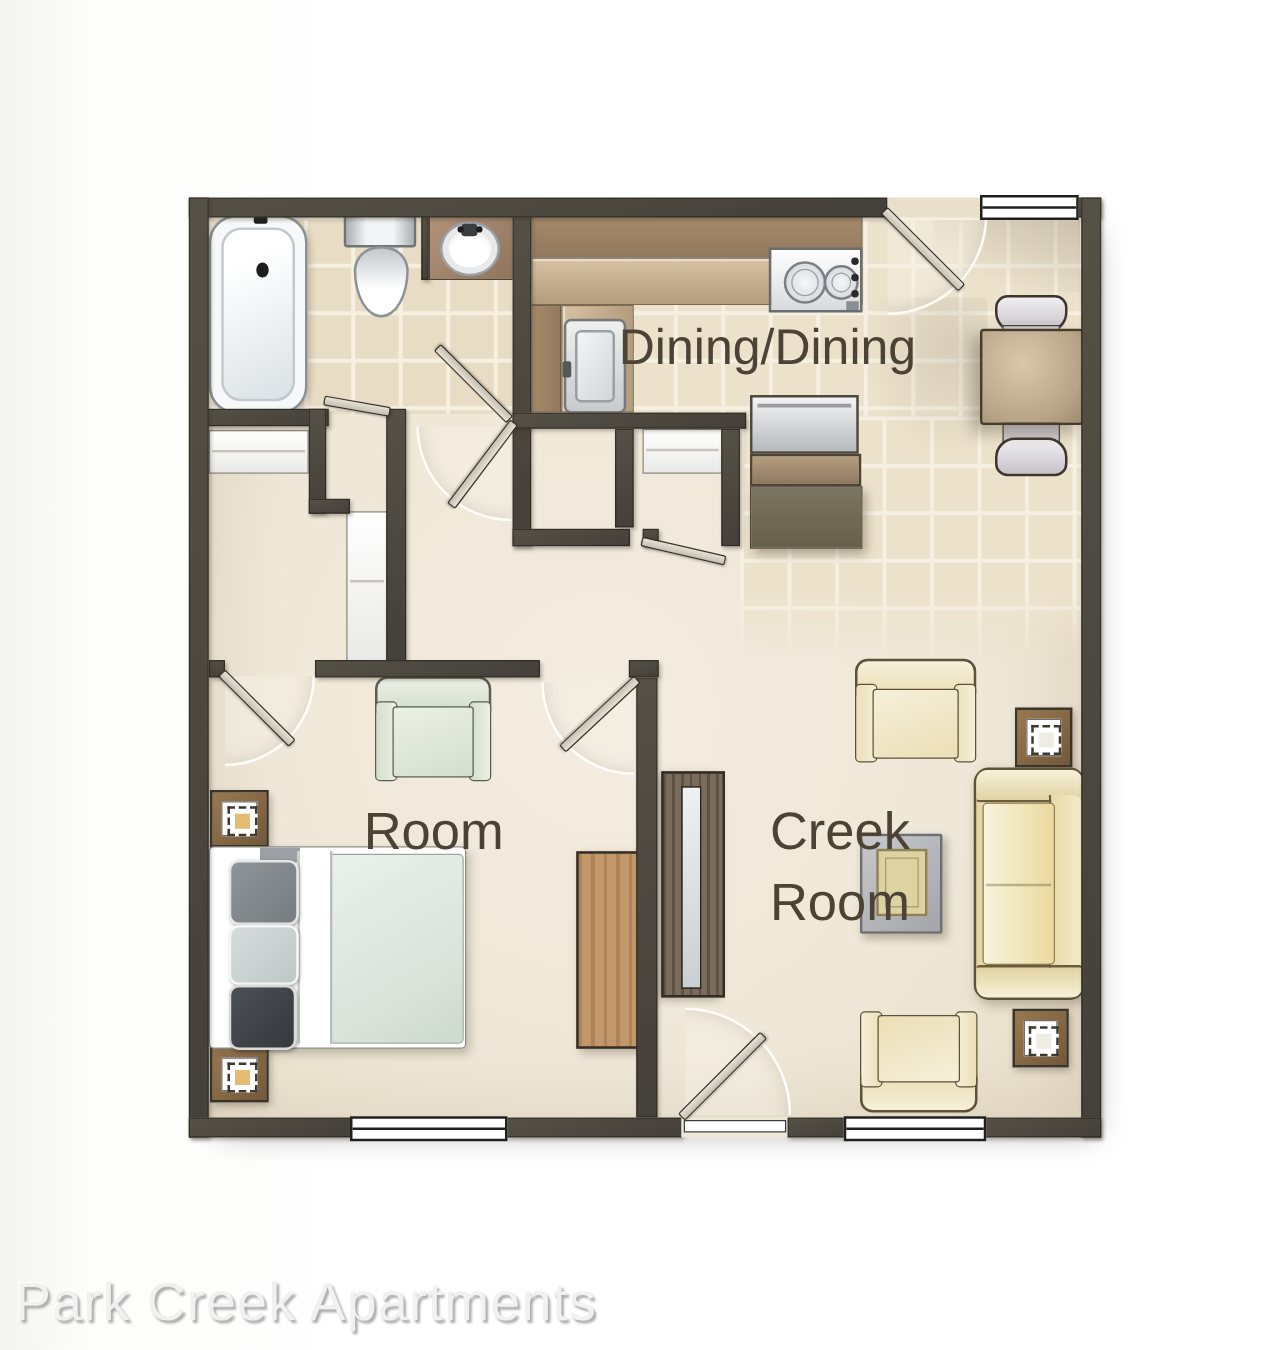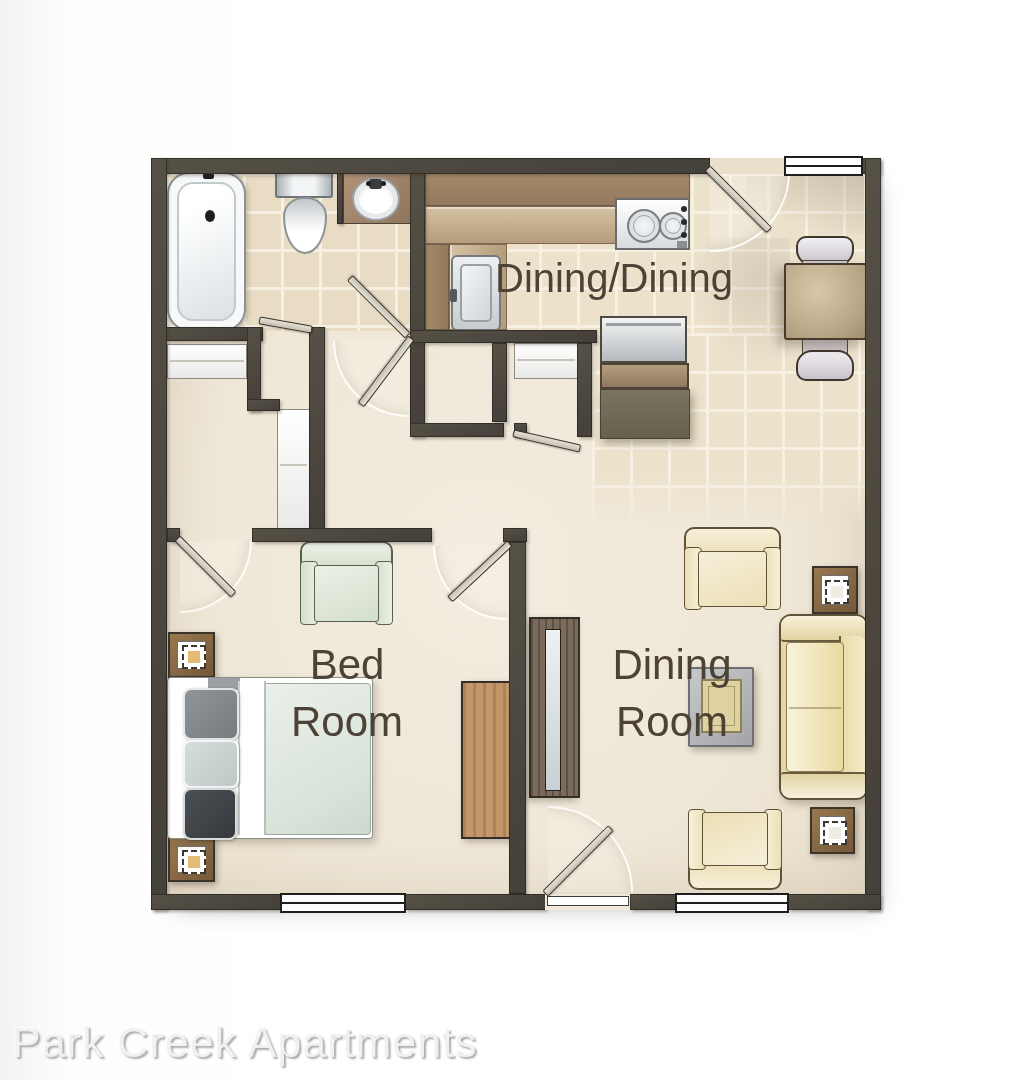--- a/index.html
+++ b/index.html
@@ -290,22 +290,21 @@
   <div class="a leaf" style="left:401px;top:329px;width:82px;transform:rotate(-135deg);"></div>
   <div class="a leaf" style="left:405px;top:337px;width:84px;transform:rotate(127deg);"></div>
   <div class="a leaf" style="left:513px;top:430px;width:69px;transform:rotate(13deg);"></div>
   <div class="a leaf" style="left:176px;top:537px;width:80px;transform:rotate(45deg);"></div>
   <div class="a leaf" style="left:503px;top:542px;width:82px;transform:rotate(137deg);"></div>
   <div class="a leaf" style="left:544px;top:887px;width:93px;transform:rotate(-45deg);"></div>
   <div class="a leaf" style="left:706px;top:167px;width:88px;transform:rotate(45deg);"></div>
 
   <div class="a klabel" style="left:495px;top:256px;">Dining/Dining</div>
   <div class="a room-label" style="left:247px;top:636px;width:200px;">
-    <div>Bed</div>
     <div>Room</div>
   </div>
   <div class="a room-label" style="left:572px;top:636px;width:200px;">
-    <div>Dining</div>
+    <div>Creek</div>
     <div>Room</div>
   </div>
   <div class="a footer-label" style="left:12px;top:1018px;">Park Creek Apartments</div>
 
 </div>
 
 </body></html>

